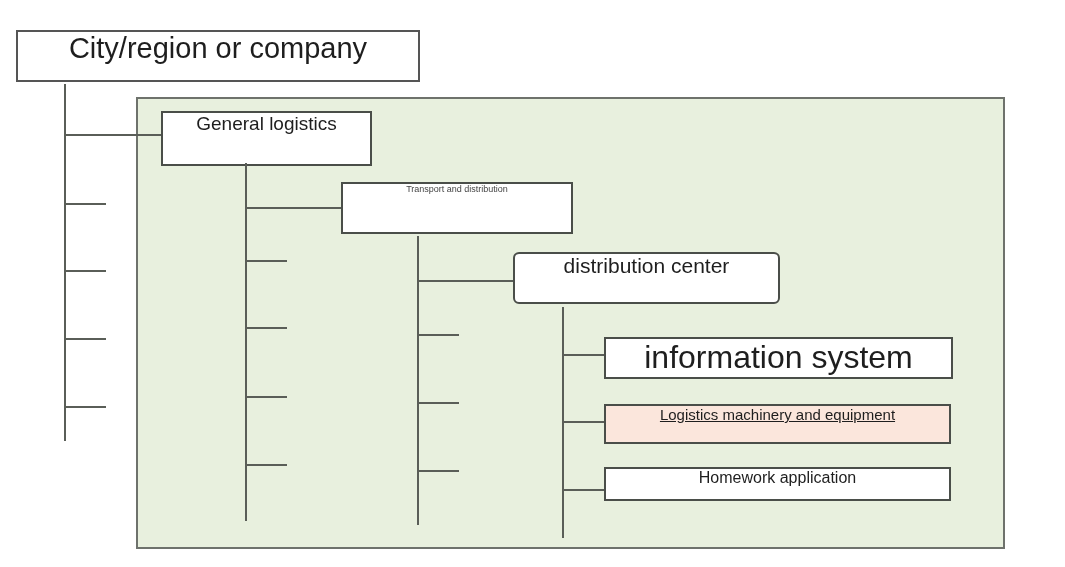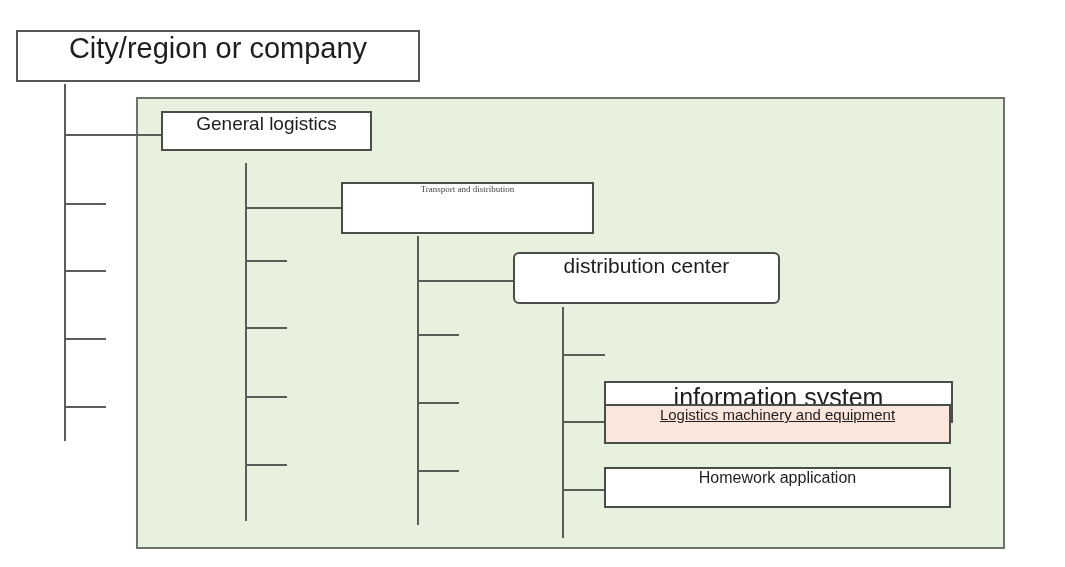--- a/index.html
+++ b/index.html
@@ -22,51 +22,51 @@
   <span>City/region or company</span>
 </div>
 
 <div class="line v" style="left:64px; top:84px; height:357px;"></div>
 <div class="line h" style="left:64px; top:134px; width:98px;"></div>
 <div class="line h" style="left:64px; top:203px; width:42px;"></div>
 <div class="line h" style="left:64px; top:270px; width:42px;"></div>
 <div class="line h" style="left:64px; top:338px; width:42px;"></div>
 <div class="line h" style="left:64px; top:406px; width:42px;"></div>
 
-<div class="node" style="left:161px; top:111px; width:211px; height:40px; font-size:19px;">
+<div class="node" style="left:161px; top:111px; width:211px; height:55px; font-size:19px;">
   <span>General logistics</span>
 </div>
 
 <div class="line v" style="left:245px; top:163px; height:358px;"></div>
 <div class="line h" style="left:245px; top:207px; width:97px;"></div>
 <div class="line h" style="left:245px; top:260px; width:42px;"></div>
 <div class="line h" style="left:245px; top:327px; width:42px;"></div>
 <div class="line h" style="left:245px; top:396px; width:42px;"></div>
 <div class="line h" style="left:245px; top:464px; width:42px;"></div>
 
-<div class="node" style="left:341px; top:182px; width:253px; height:52px; font-size:9px; color:#444;font-family:Liberation Serif, serif;">
+<div class="node" style="left:341px; top:182px; width:232px; height:52px; font-size:9px; color:#444;">
   <span>Transport and distribution</span>
 </div>
 
 <div class="line v" style="left:417px; top:236px; height:289px;"></div>
 <div class="line h" style="left:417px; top:280px; width:97px;"></div>
 <div class="line h" style="left:417px; top:334px; width:42px;"></div>
 <div class="line h" style="left:417px; top:402px; width:42px;"></div>
 <div class="line h" style="left:417px; top:470px; width:42px;"></div>
 
 <div class="node" style="left:513px; top:252px; width:267px; height:52px; font-size:21px;border-radius:6px;">
   <span>distribution center</span>
 </div>
 
 <div class="line v" style="left:562px; top:307px; height:231px;"></div>
 <div class="line h" style="left:562px; top:354px; width:43px;"></div>
 <div class="line h" style="left:562px; top:421px; width:43px;"></div>
 <div class="line h" style="left:562px; top:489px; width:43px;"></div>
 
-<div class="node" style="left:604px; top:337px; width:349px; height:42px; font-size:25px; background:#ffffff;margin-top:44px;">
+<div class="node" style="left:604px; top:337px; width:349px; height:42px; font-size:32px; background:#ffffff;">
   <span>information system</span>
 </div>
 <div class="node" style="left:604px; top:404px; width:347px; height:40px; font-size:15px; background:#fbe6dc;text-decoration:underline;">
   <span>Logistics machinery and equipment</span>
 </div>
-<div class="node" style="left:604px; top:467px; width:347px; height:41px; font-size:16px; background:#ffffff;">
+<div class="node" style="left:604px; top:467px; width:347px; height:34px; font-size:16px; background:#ffffff;">
   <span>Homework application</span>
 </div>
 
 </body></html>

